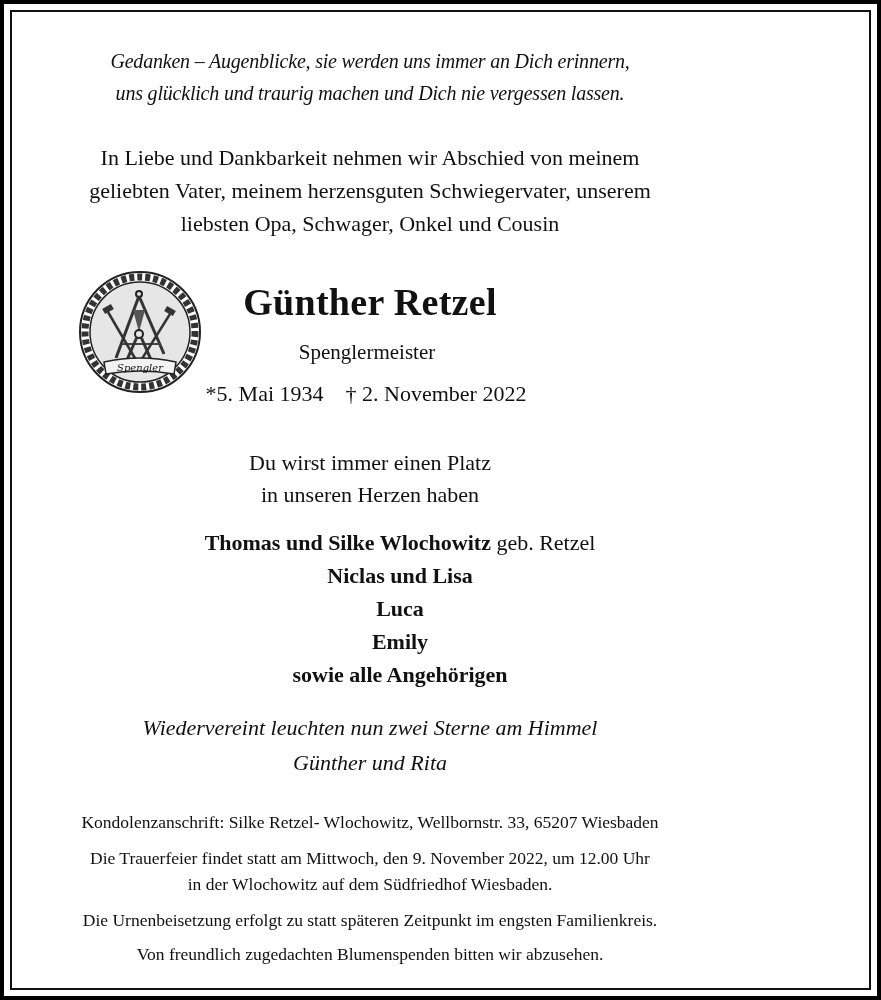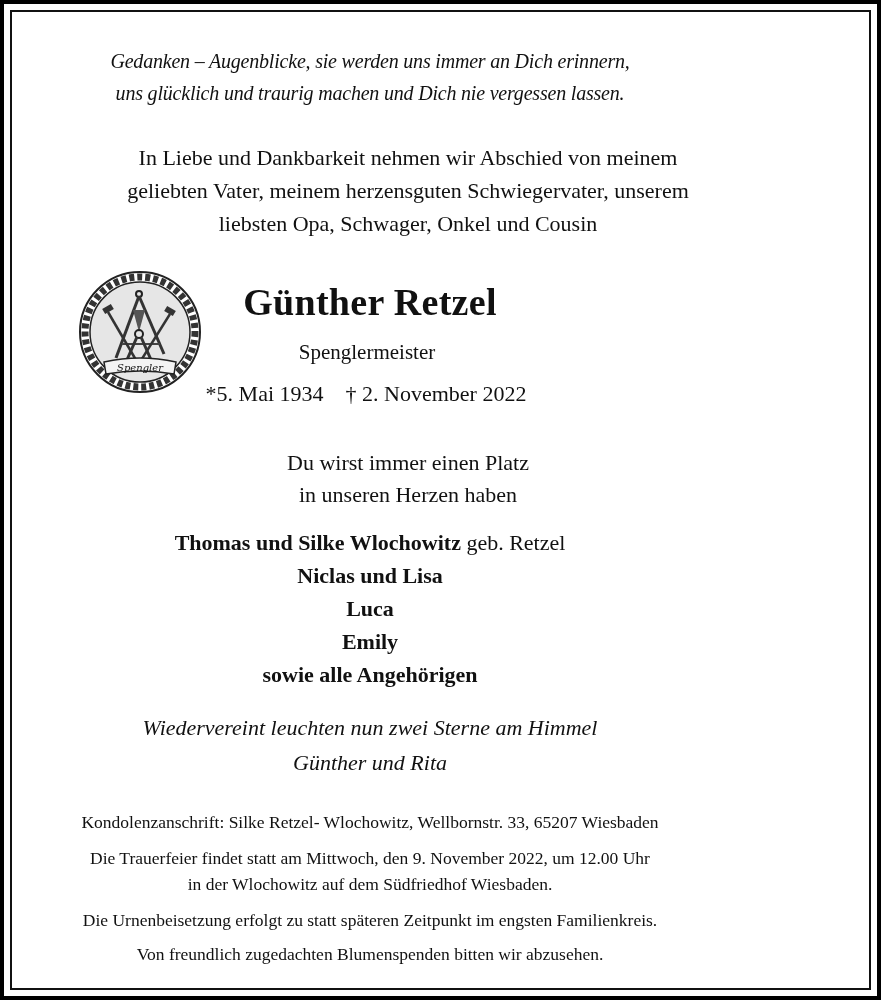--- a/index.html
+++ b/index.html
@@ -4,25 +4,25 @@
 <style>
   html, body { margin:0; padding:0; background:#ffffff; }
   body { width:881px; height:1000px; position:relative; overflow:hidden;
          font-family:"Liberation Serif", "DejaVu Serif", serif; color:#111; }
   .outer { position:absolute; left:0; top:0; width:881px; height:1000px;
            box-sizing:border-box; border:4px solid #000; }
   .inner { position:absolute; left:10px; top:10px; right:10px; bottom:10px;
            border:2px solid #111; }
   .line { position:absolute; left:0; width:740px; text-align:center; white-space:nowrap; }
   .quote { font-style:italic; font-size:20px; letter-spacing:-0.2px; }
-  .intro { font-size:22px;padding-left:38px; }
+  .intro { font-size:22px; }
   .name { font-size:38px; font-weight:bold; letter-spacing:0.3px; }
   .sub { font-size:21px; }
   .dates { font-size:22px; }
-  .family { font-size:22px; font-weight:bold; }
+  .family { font-size:22px; font-weight:bold;padding-left:30px; }
   .family .normal { font-weight:normal; }
   .reunited { font-style:italic; font-size:22px; }
   .small { font-size:17.5px; }
   .emblem { position:absolute; left:78px; top:270px; width:124px; height:124px; }
 </style>
 </head>
 <body>
 
 <div class="outer"></div>
 <div class="inner"></div>

